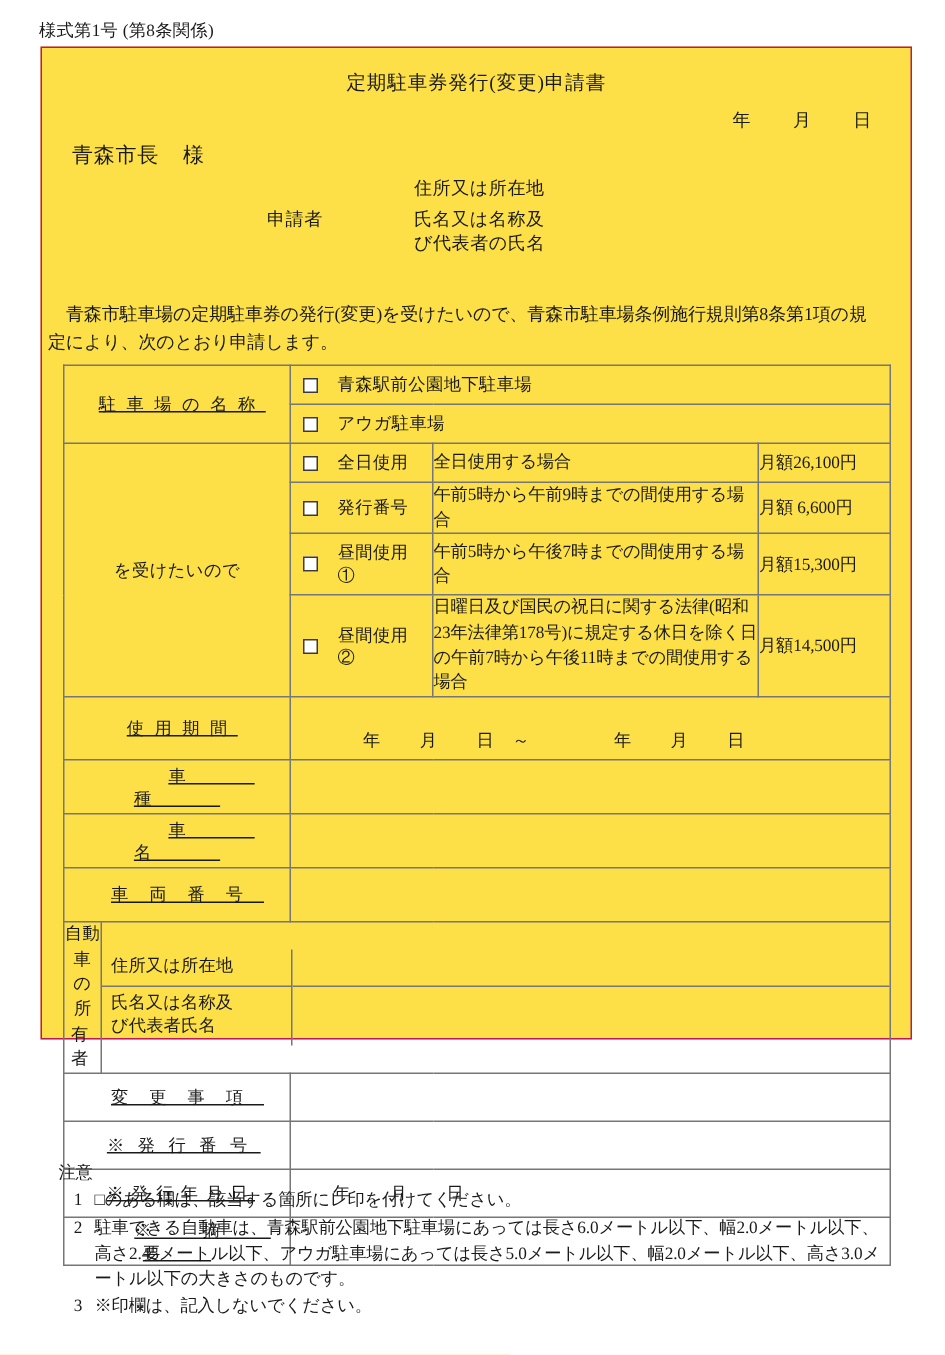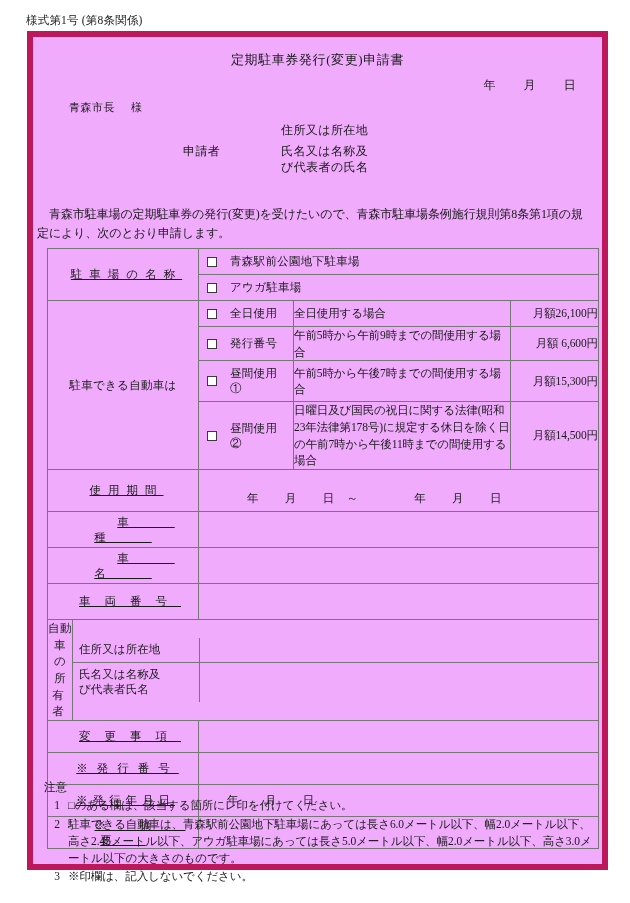--- a/index.html
+++ b/index.html
@@ -31,24 +31,24 @@
     letter-spacing: 0.2px;
     white-space: nowrap;
   }
 
   
   .frame {
     position: absolute;
     left: 27px;
     top: 31px;
     width: 581px;
-    height: 839px;
-    border: 6px solid #be185d;
+    height: 662px;
+    border: 1px solid #be185d;
     box-sizing: border-box;
-    background: #f0abfc;
+    background: #fde047;
   }
 
   .frame-inner {
     position: relative;
     width: 100%;
     height: 100%;
   }
 
   
   .doc-title {
@@ -70,22 +70,22 @@
     letter-spacing: 0.2px;
   }
   .date-line span { display: inline-block; }
   .date-line .d-y { margin-right: 28px; }
   .date-line .d-m { margin-right: 28px; }
 
   
   .addressee {
     position: absolute;
     top: 63px;
-    left: 36px;
-    font-size: 11px;
+    left: 20px;
+    font-size: 14px;
     letter-spacing: 0.5px;
   }
   .addressee .sama { margin-left: 16px; }
 
   
   .applicant-block {
     position: absolute;
     top: 85px;
     left: 0;
     width: 100%;
@@ -175,21 +175,21 @@
     flex: 0 0 auto;
     background: #fff;
   }
 
   .desc {
     padding: 5px 7px;
     line-height: 1.45;
     letter-spacing: -0.1px;
   }
   .price {
-    text-align: right;
+    text-align: left;
     padding: 5px 4px;
     letter-spacing: -0.1px;
     white-space: nowrap;
   }
 
   
   .owner-sub {
     width: 100%;
     border-collapse: collapse;
     table-layout: fixed;
@@ -325,21 +325,21 @@
           <tr>
             <td colspan="3">
               <div class="chk-line">
                 <span class="chk-box"></span>
                 <span>アウガ駐車場</span>
               </div>
             </td>
           </tr>
 
           <tr>
-            <td colspan="2" rowspan="4" class="lbl">駐車できる自動車は</td>
+            <td colspan="2" rowspan="4" class="lbl">を受けたいので</td>
             <td>
               <div class="chk-line">
                 <span class="chk-box"></span>
                 <span>全日使用</span>
               </div>
             </td>
             <td class="desc">全日使用する場合</td>
             <td class="price">月額26,100円</td>
           </tr>
           <tr>

